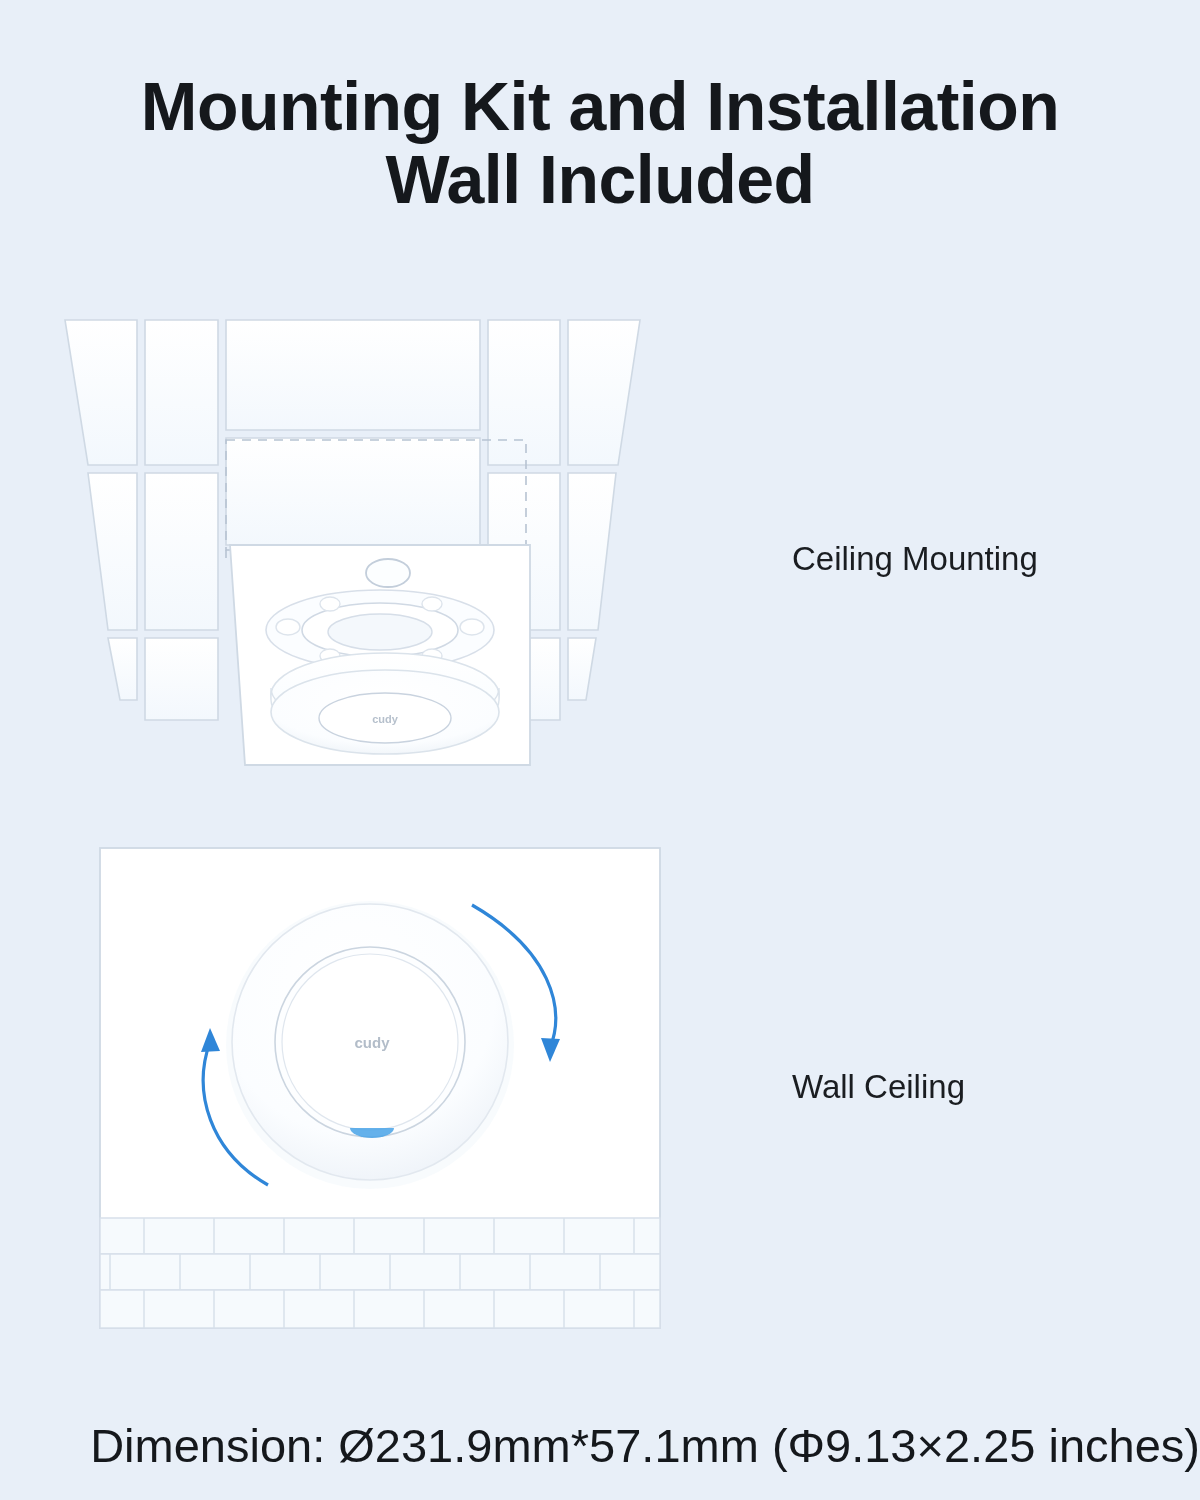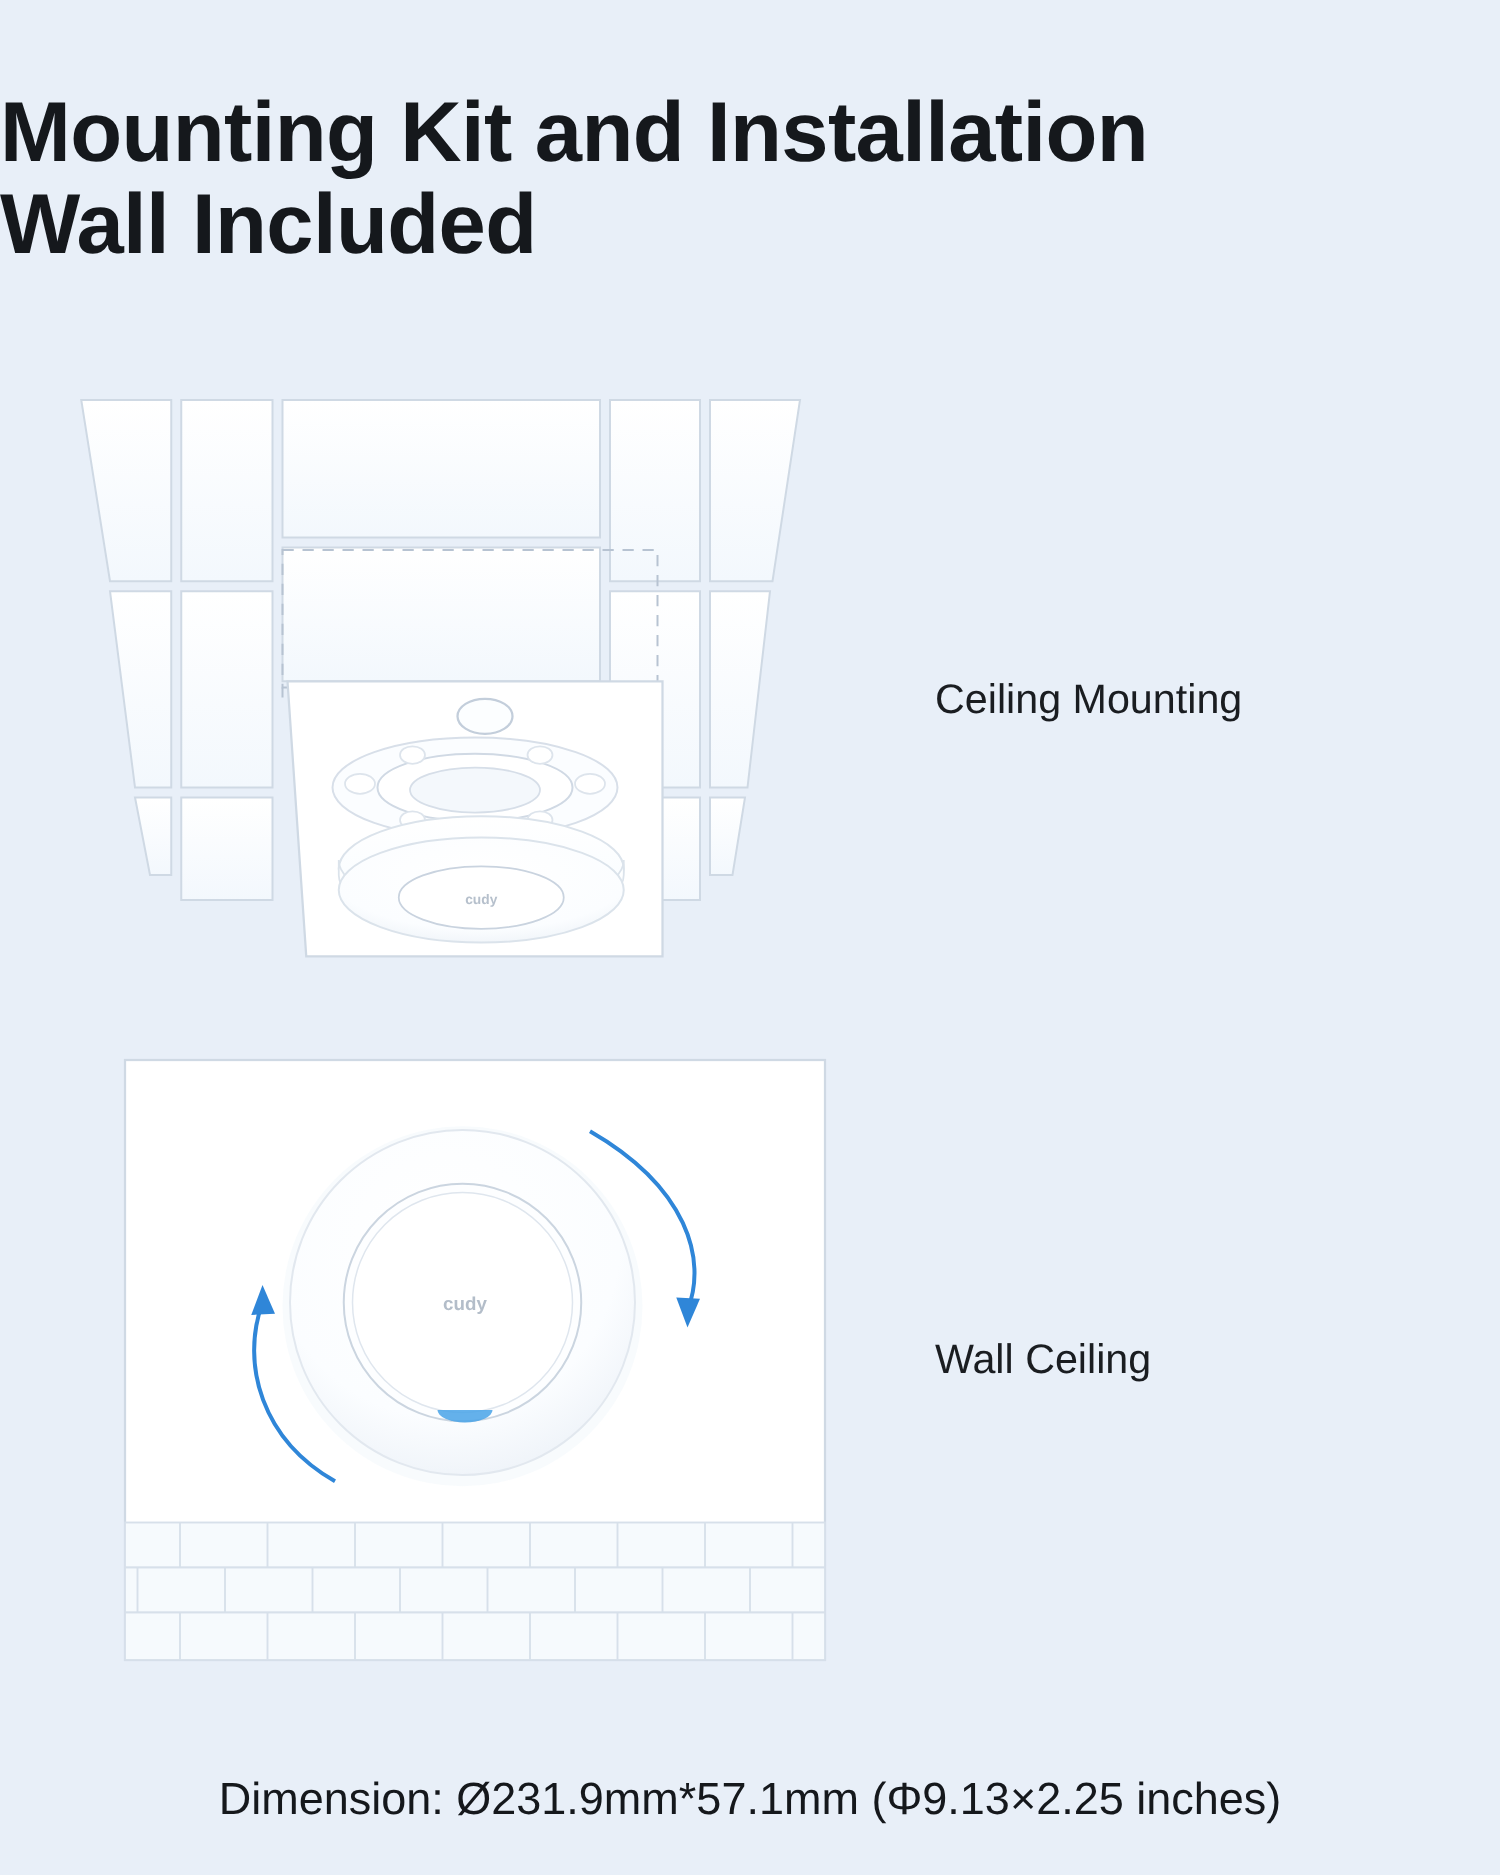--- a/index.html
+++ b/index.html
@@ -19,49 +19,50 @@
     position: absolute;
     inset: 0;
   }
 
   
   .headline {
     position: absolute;
     top: 70px;
     left: 0;
     width: 1200px;
-    text-align: left;
+    text-align: center;
     font-size: 68px;
     line-height: 1.08;
     font-weight: bold;
     color: #15181c;
     letter-spacing: -0.5px;
   }
   .headline .l1 { display: block; }
   .headline .l2 { display: block; }
 
   
   .side-label {
     position: absolute;
     font-size: 33px;
     color: #1a1d21;
     font-weight: 500;
     white-space: nowrap;
+    margin-left: 44px;
   }
   #label-ceiling { left: 748px; top: 540px; }
   #label-wall    { left: 748px; top: 1068px; }
 
   
   .dimension {
     position: absolute;
     top: 1418px;
     left: 0;
     width: 1200px;
-    text-align: center;
-    font-size: 36px;
+    text-align: right;
+    font-size: 47px;
     color: #15181c;
     white-space: nowrap;
   }
 
   
   .illus {
     position: absolute;
     font-weight: bold;
   }
   #ceiling-illustration { left: 40px; top: 300px; width: 680px; height: 510px; }

